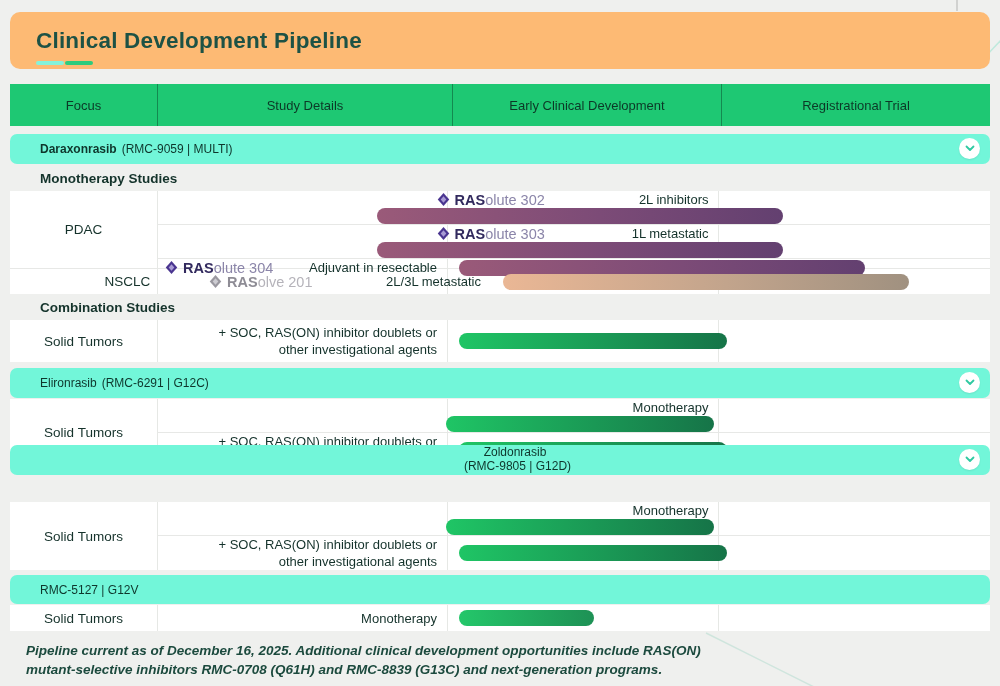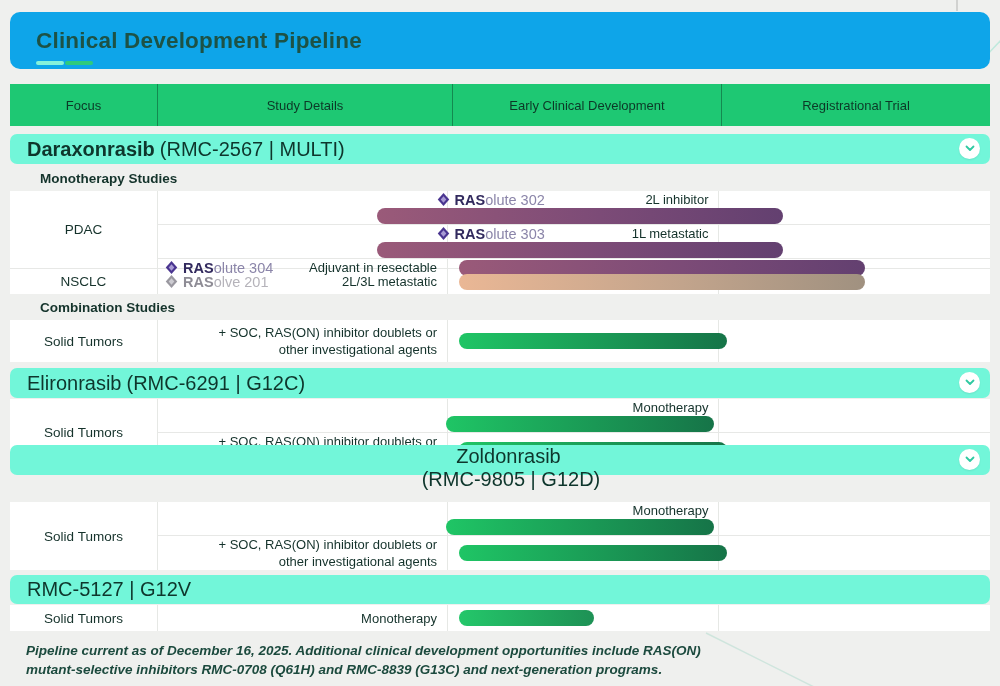--- a/index.html
+++ b/index.html
@@ -1,39 +1,39 @@
 <!DOCTYPE html>
 <html><head>
 <meta charset="utf-8">
 <style>
   html,body{margin:0;padding:0;}
   .canvas{position:relative;width:1000px;height:686px;background:#eff0ee;overflow:hidden;
           font-family:"Liberation Sans",sans-serif;-webkit-font-smoothing:antialiased;}
   .decor{position:absolute;inset:0;pointer-events:none;}
 
   
-  .title-card{position:absolute;left:10px;top:12px;width:980px;height:57px;background:#0ea5e9;border-radius:10px;}
+  .title-card{position:absolute;left:10px;top:12px;width:980px;height:57px;background:#fdba74;border-radius:10px;}
   .page-title{position:absolute;left:26px;top:16px;margin:0;font-size:22.5px;font-weight:600;
               color:#1d5245;letter-spacing:.2px;}
   .title-underline{position:absolute;left:26px;top:49px;display:flex;}
   .title-underline .seg{width:28px;height:4px;border-radius:2px;}
   .seg.teal{background:#86f2da;}
   .seg.green{background:#2ecb7d;margin-left:1px;}
 
   
   .col-header{position:absolute;left:10px;top:84px;width:980px;height:42px;background:#1ec873;
               border-radius:0;display:flex;}
   .col-cell{display:flex;align-items:center;justify-content:center;font-size:13px;font-weight:500;color:#0c3827;}
   .col-cell+.col-cell{border-left:1px solid rgba(9,59,38,.45);}
   .cw0{width:147px;}.cw1{width:294px;}.cw2{width:268px;}.cw3{flex:1;text-align:center;}
 
   
   .banner{position:absolute;left:10px;width:980px;height:30px;background:#72f6d9;border-radius:7px;
-          display:flex;align-items:center;padding-left:17px;box-sizing:border-box;
-          font-size:20px;color:#0e362c;cursor:pointer;}
+          display:flex;align-items:center;padding-left:30px;box-sizing:border-box;
+          font-size:12px;color:#0e362c;cursor:pointer;}
   .banner .bn{font-weight:500;}
   .banner .bn.bold{font-weight:700;}
   .banner .bc{margin-left:5px;font-weight:400;}
   .chevron-btn{position:absolute;right:10px;top:4px;width:21px;height:21px;border-radius:50%;
                background:#fff;border:none;display:flex;align-items:center;justify-content:center;
                cursor:pointer;box-shadow:0 1px 2px rgba(0,0,0,.08);padding:0;}
 
   
   .subhead{position:absolute;left:10px;width:980px;height:25px;display:flex;align-items:center;
            padding-left:30px;box-sizing:border-box;font-size:13.5px;font-weight:600;color:#14332b;}
@@ -84,21 +84,21 @@
 
   <div class="col-header">
     <div class="col-cell cw0">Focus</div>
     <div class="col-cell cw1">Study Details</div>
     <div class="col-cell cw2">Early Clinical Development</div>
     <div class="col-cell cw3">Registrational Trial</div>
   </div>
 
   <div class="banner" style="top:134px;">
     <span class="bn bold">Daraxonrasib</span>
-    <span class="bc">(RMC-2567 | MULTI)</span>
+    <span class="bc">(RMC-9059 | MULTI)</span>
     <button class="chevron-btn">
       <svg width="10" height="7" viewBox="0 0 10 7">
         <polyline points="1.5,1.5 5,5 8.5,1.5" stroke="#2fc9a1" stroke-width="1.8" fill="none" stroke-linecap="round" stroke-linejoin="round"></polyline>
       </svg>
     </button>
   </div>
 
   <div class="subhead" style="top:166px;">Monotherapy Studies</div>
 
   <div class="block" style="top:191px;height:103px;">
@@ -110,21 +110,21 @@
       <div class="rows">
         <div class="row">
           <div class="study">
             <span class="trial">
               <svg width="13" height="13" viewBox="0 0 12 12">
                   <path d="M6 0 L11.3 6 L6 12 L0.7 6 Z" fill="#4a3590"></path>
                   <path d="M6 3 L8.6 6 L6 9 L3.4 6 Z" fill="#a89bd4"></path>
                 </svg>
               <span><span class="t-ras">RAS</span><span class="t-rest">olute 302</span></span>
             </span>
-            <span class="stage">2L inhibitor</span>
+            <span class="stage">2L inhibitors</span>
           </div>
           <div class="bararea">
               <div class="bar" style="width: 406px; background: linear-gradient(90deg, rgb(154, 90, 121), rgb(124, 75, 119) 55%, rgb(99, 64, 112));"></div>
             </div>
         </div>
         <div class="row">
           <div class="study">
             <span class="trial">
               <svg width="13" height="13" viewBox="0 0 12 12">
                   <path d="M6 0 L11.3 6 L6 12 L0.7 6 Z" fill="#4a3590"></path>
@@ -148,21 +148,21 @@
               <span><span class="t-ras">RAS</span><span class="t-rest">olute 304</span></span>
             </span>
             <span class="stage">Adjuvant in resectable</span>
           </div>
           <div class="bararea">
               <div class="bar" style="width: 406px; background: linear-gradient(90deg, rgb(154, 90, 121), rgb(124, 75, 119) 55%, rgb(99, 64, 112));"></div>
             </div>
         </div>
       </div>
     </div>
-    <div class="group" style="height:26px;">
+    <div class="group" style="height:26px;padding-left:44px;">
       <div class="focus-cell">NSCLC</div>
       <div class="rows">
         <div class="row">
           <div class="study">
             <span class="trial gray">
               <svg width="13" height="13" viewBox="0 0 12 12">
                   <path d="M6 0 L11.3 6 L6 12 L0.7 6 Z" fill="#9a98a0"></path>
                   <path d="M6 3 L8.6 6 L6 9 L3.4 6 Z" fill="#cdccd2"></path>
                 </svg>
               <span><span class="t-ras">RAS</span><span class="t-rest">olve 201</span></span>

